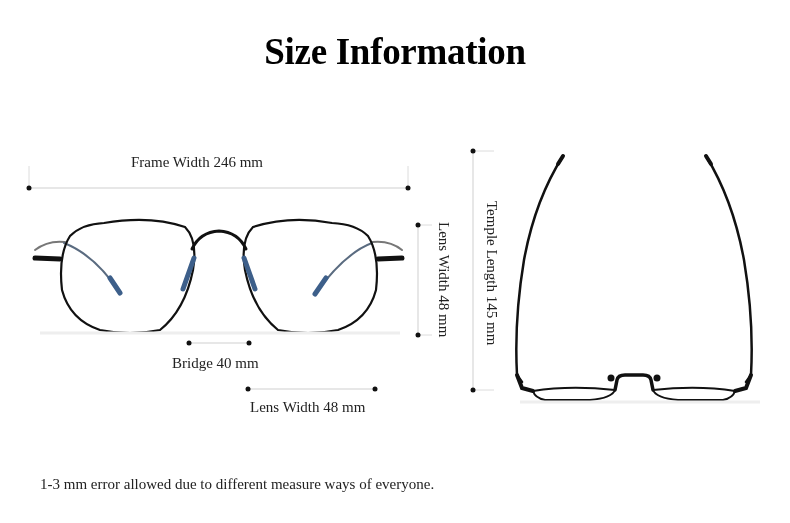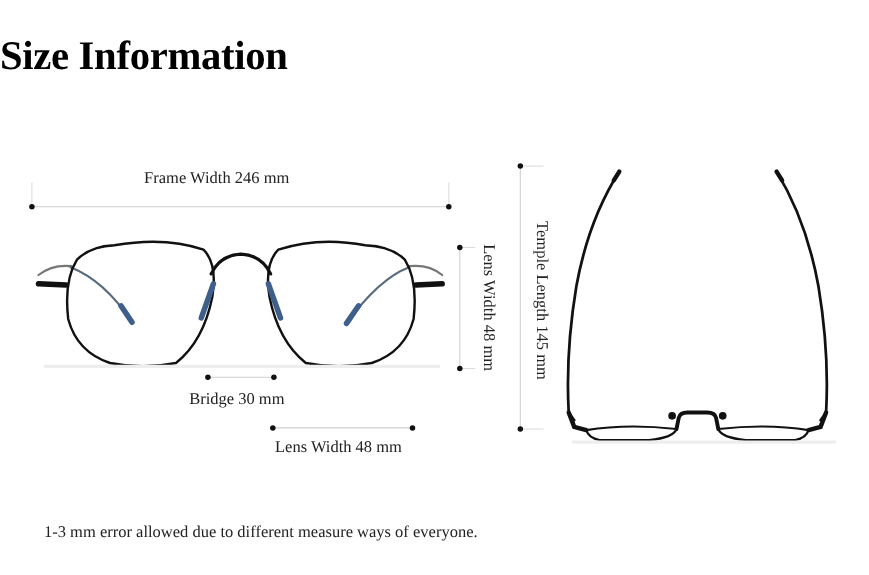--- a/index.html
+++ b/index.html
@@ -1,17 +1,17 @@
 <!DOCTYPE html>
 <html><head>
 <meta charset="utf-8">
 <style>
   html, body { margin: 0; padding: 0; background: #ffffff; }
   body { width: 790px; height: 523px; position: relative; overflow: hidden; font-family: "Liberation Serif", "DejaVu Serif", serif; color: #1a1a1a; }
-  .title { position: absolute; left: 0; width: 790px; top: 30px; text-align: left; font-size: 37px; font-weight: bold; color: #000; letter-spacing: -0.3px; }
+  .title { position: absolute; left: 0; width: 790px; top: 30px; text-align: center; font-size: 37px; font-weight: bold; color: #000; letter-spacing: -0.3px; }
   .label { position: absolute; font-size: 15px; color: #222; white-space: nowrap; }
   .vlabel { position: absolute; font-size: 15px; color: #222; white-space: nowrap; transform-origin: 0 0; transform: rotate(90deg); }
   .note { position: absolute; left: 40px; top: 476px; font-size: 15px; color: #222; text-align: right; }
   svg { position: absolute; left: 0; top: 0; }
 </style>
 </head>
 <body>
 
 <div class="title">Size Information</div>
 
@@ -90,17 +90,17 @@
 
     <path d="M615 390 L617 380 Q618 375 625 375 L643 375 Q650 375 651 380 L653 390" stroke-width="3.5"></path>
     <circle cx="611" cy="378" r="3.5" fill="#111" stroke="none"></circle>
     <circle cx="657" cy="378" r="3.5" fill="#111" stroke="none"></circle>
   </g>
   <line x1="520" y1="402" x2="760" y2="402" stroke="#eeeeee" stroke-width="3"></line>
 </svg>
 
 <div class="label" style="left:131px; top:154px;">Frame Width 246 mm</div>
 <div class="vlabel" style="left:452px; top:222px;">Lens Width 48 mm</div>
-<div class="label" style="left:172px; top:355px;">Bridge 30 mm</div>
+<div class="label" style="left:172px; top:355px;">Bridge 40 mm</div>
 <div class="label" style="left:250px; top:399px;">Lens Width 48 mm</div>
 <div class="vlabel" style="left:500px; top:201px;">Temple Length 145 mm</div>
 
 <div class="note">1-3 mm error allowed due to different measure ways of everyone.</div>
 
 </body></html>

